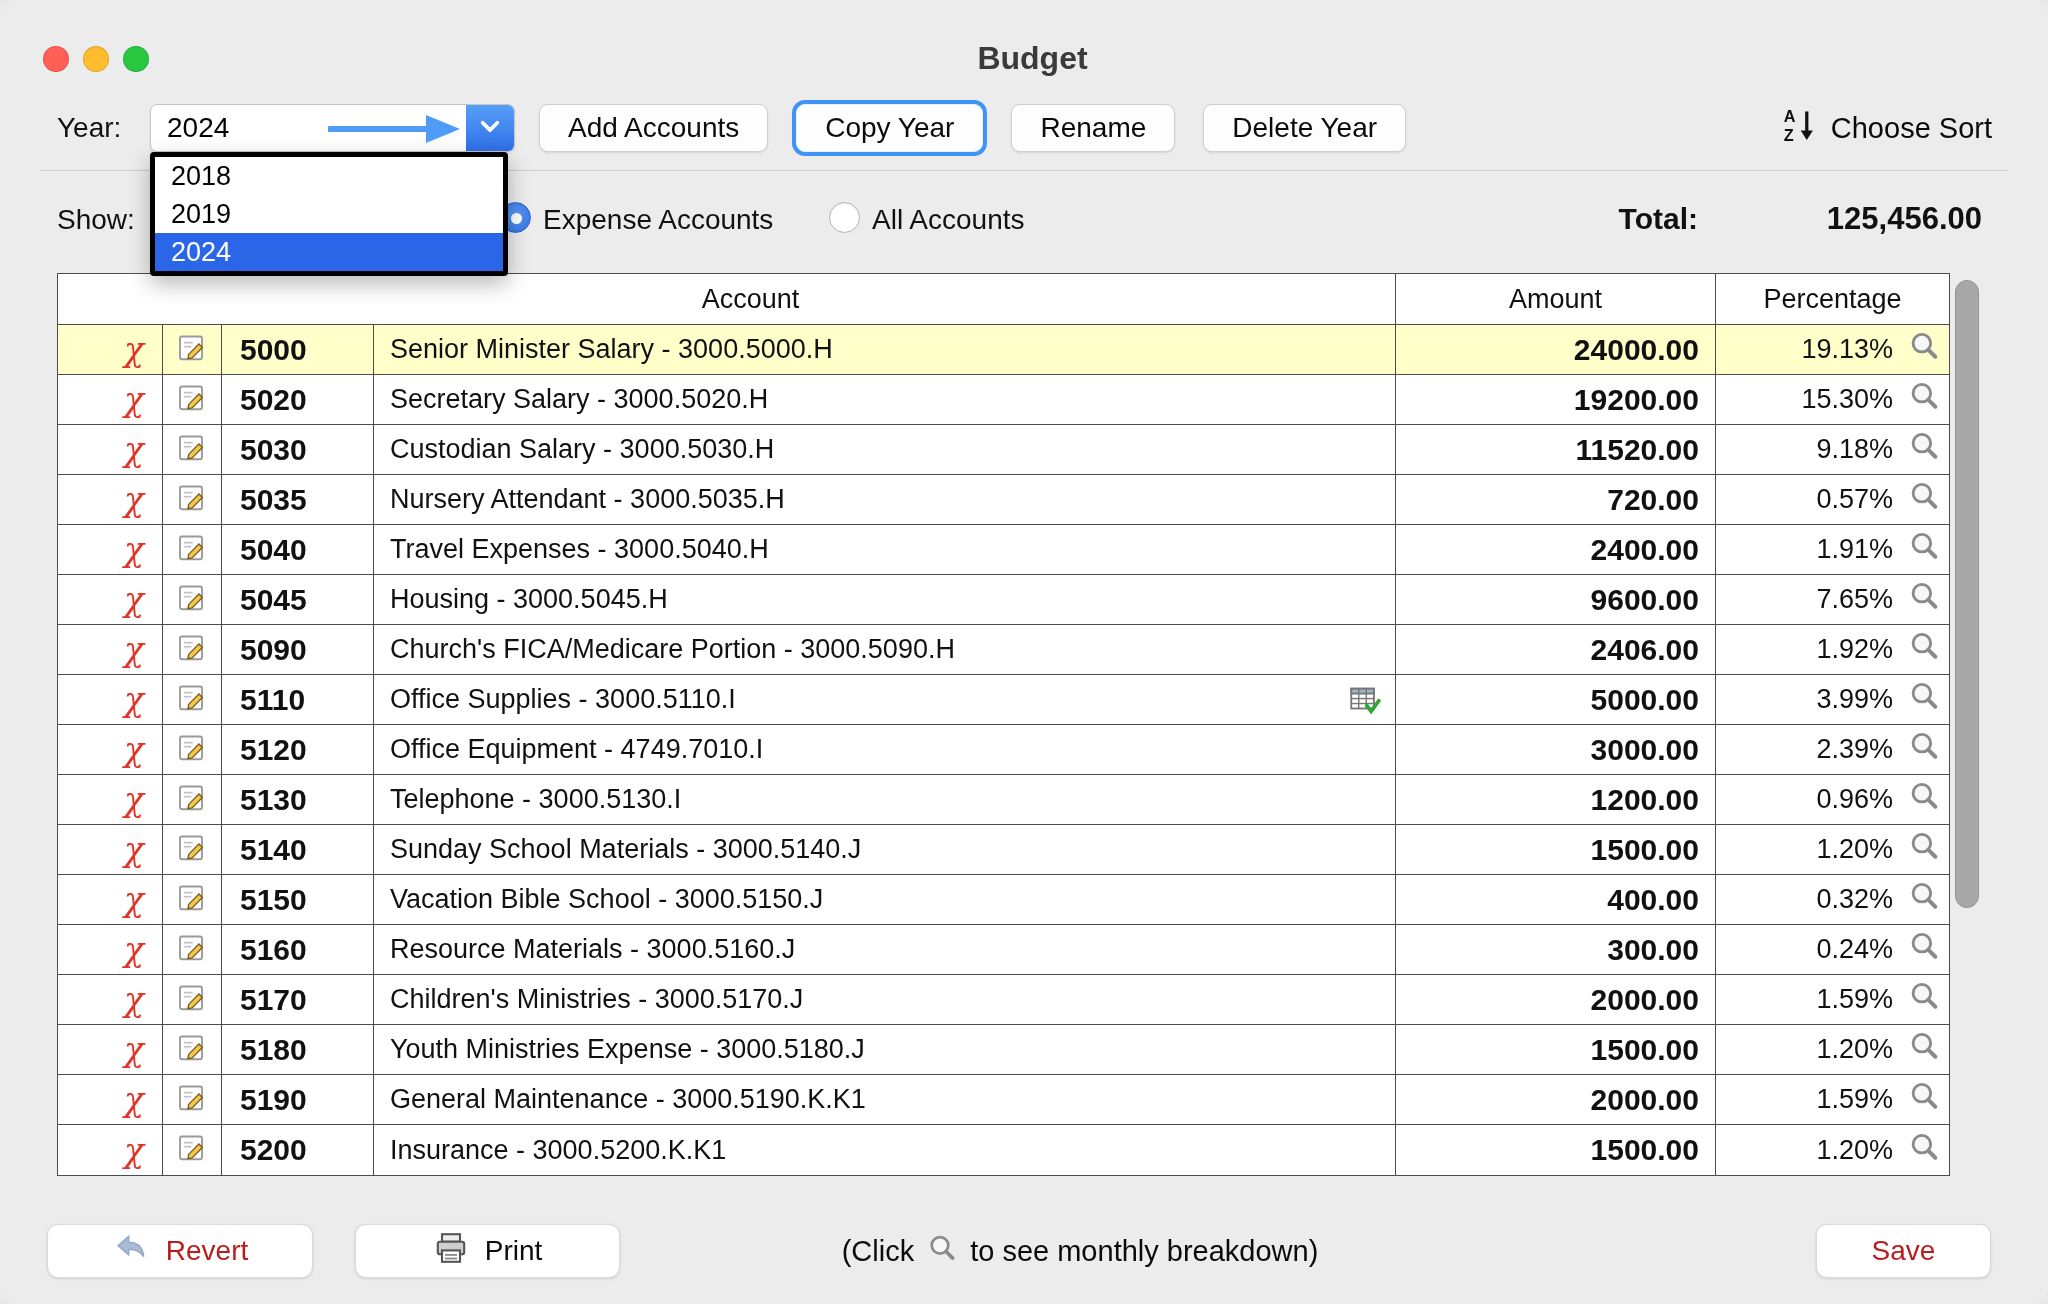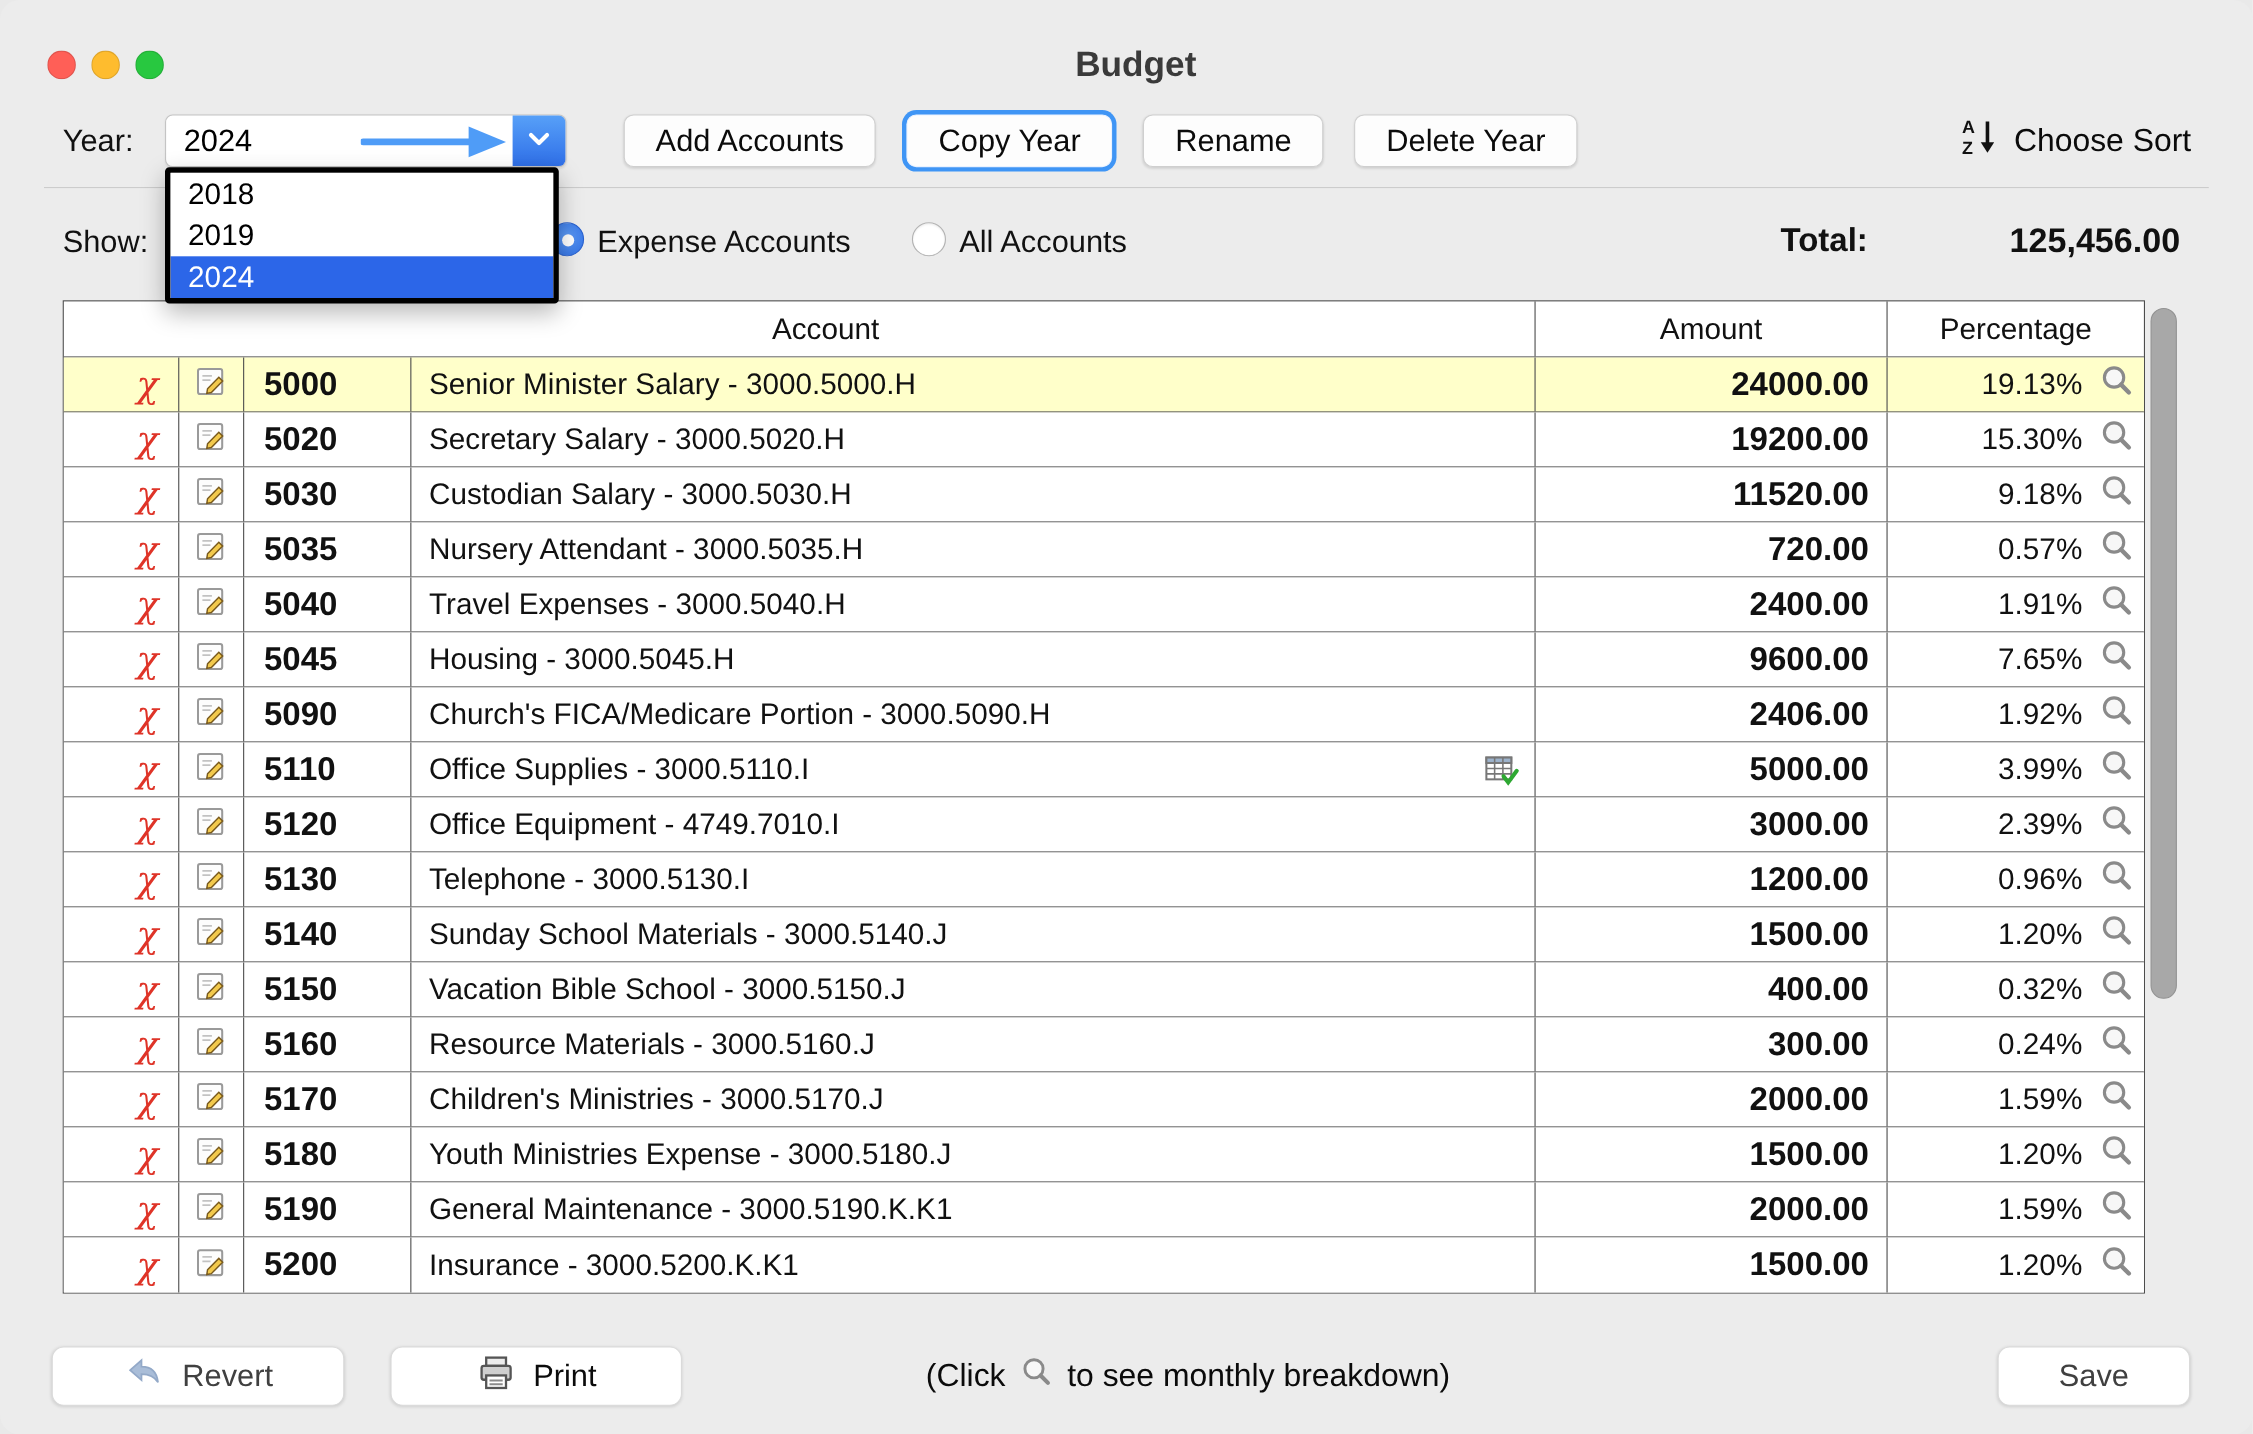--- a/index.html
+++ b/index.html
@@ -25,21 +25,21 @@
   .toolbar { position:absolute; left:57px; right:56px; top:103px; height:50px; display:flex; align-items:center; }
   .year-label { font-size:28px; color:#111; width:93px; }
   .combo { position:relative; width:365px; height:48px; background:#fff; border:1px solid #c4c4c4;
     border-radius:7px; display:flex; align-items:center; box-shadow:0 1px 2px rgba(0,0,0,0.08); }
   .combo-value { flex:1; font-size:28px; padding-left:16px; color:#000; }
   .combo-btn { width:48px; height:100%; background:linear-gradient(#57a0f8,#2f6fe8); border-radius:0 6px 6px 0;
     display:flex; align-items:center; justify-content:center; }
   .tb-btn { height:48px; background:#fdfdfd; border:1px solid #cfcfcf; border-radius:9px;
     font-size:28px; color:#0b0b0b; padding:0 28px; display:flex; align-items:center; justify-content:center;
     box-shadow:0 1px 2px rgba(0,0,0,0.10); white-space:nowrap; }
-  .tb-btn.first { margin-left:52px; }
+  .tb-btn.first { margin-left:24px; }
   .tb-btn + .tb-btn { margin-left:28px; }
   .tb-btn.focus-ring { box-shadow:0 0 0 4px #3f95f5, 0 1px 2px rgba(0,0,0,0.10); border-color:#eaf2ff; }
   .choose-sort { margin-left:auto; display:flex; align-items:center; gap:12px; font-size:29px; color:#0b0b0b; }
 
   .sep-line { position:absolute; left:40px; right:40px; top:170px; height:1px; background:#cccccc; }
 
   
   .dd-menu { position:absolute; left:150px; top:152px; width:358px; background:#ffffff;
     border:5px solid #000000; border-radius:4px; box-shadow:0 8px 22px rgba(0,0,0,0.28); z-index:60; overflow:hidden; }
   .dd-item { height:38px; line-height:38px; font-size:27px; padding-left:16px; color:#000; background:#fff; }
@@ -85,21 +85,21 @@
 
   
   .scroll-thumb { position:absolute; left:1955px; top:280px; width:24px; height:628px;
     background:#a8a8a8; border:1px solid #939393; border-radius:13px; }
 
   
   .footer { position:absolute; left:0; top:1224px; width:2048px; height:60px; }
   .f-btn { position:absolute; top:0; height:54px; background:#fff; border:1px solid #dadada; border-radius:11px;
     display:flex; align-items:center; justify-content:center; gap:16px; font-size:28px; color:#0b0b0b;
     box-shadow:0 1px 3px rgba(0,0,0,0.12); }
-  .f-btn.disabled { color:#404040; }
+  .f-btn.disabled { color:#b91c1c; }
   .btn-revert { left:47px; width:266px; }
   .btn-print { left:355px; width:265px; }
   .btn-close { left:1554px; width:218px; }
   .btn-save { left:1816px; width:175px; }
   .hint { position:absolute; left:800px; width:560px; top:0; height:54px; display:flex; align-items:center;
     justify-content:center; gap:12px; font-size:29px; color:#0b0b0b; }
 </style>
 </head>
 <body>
 

